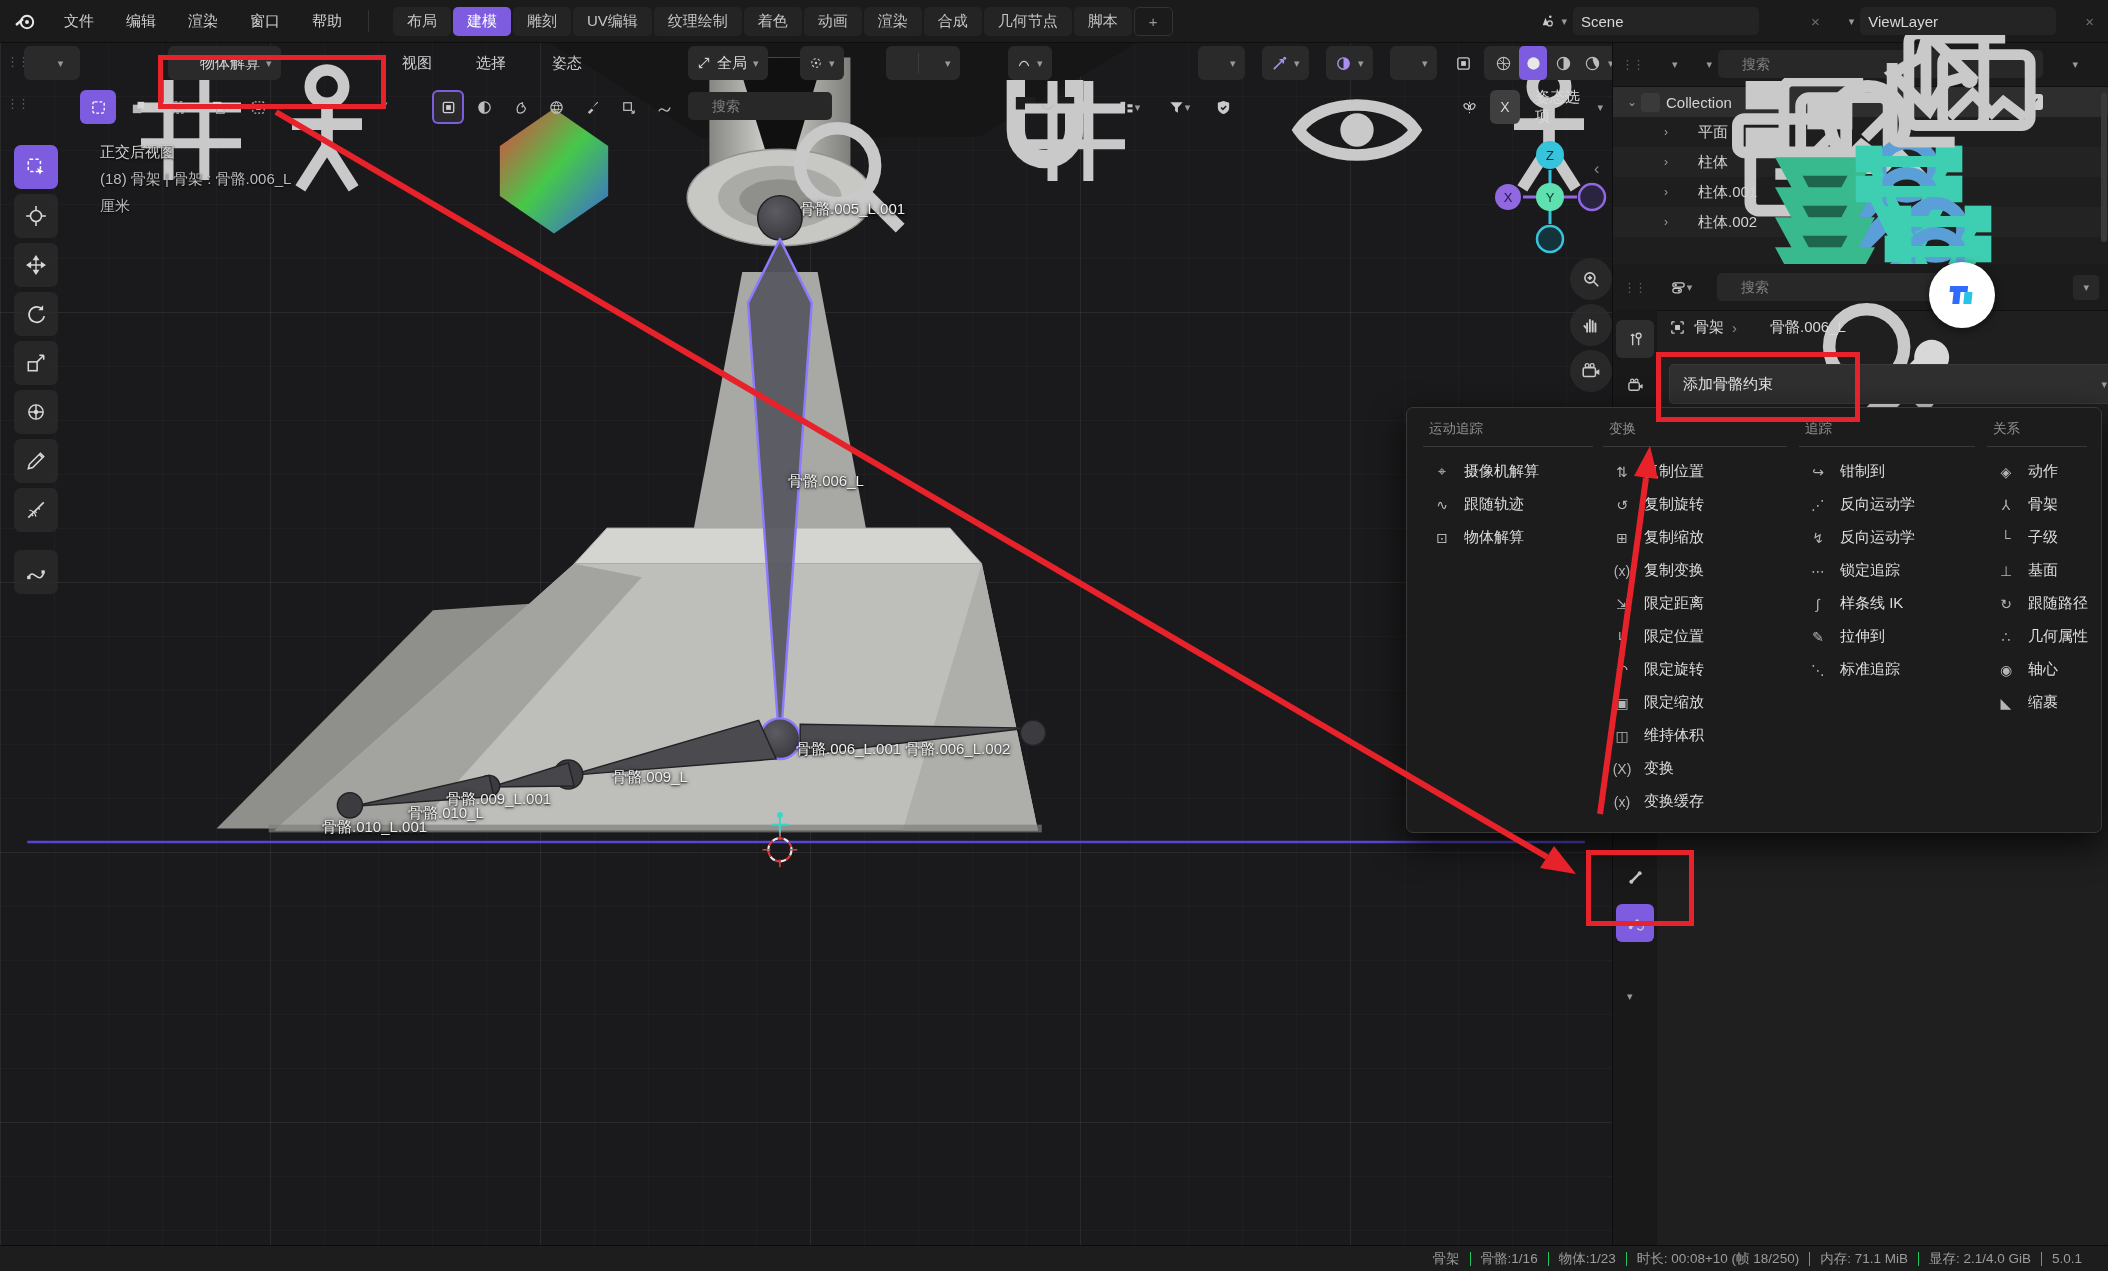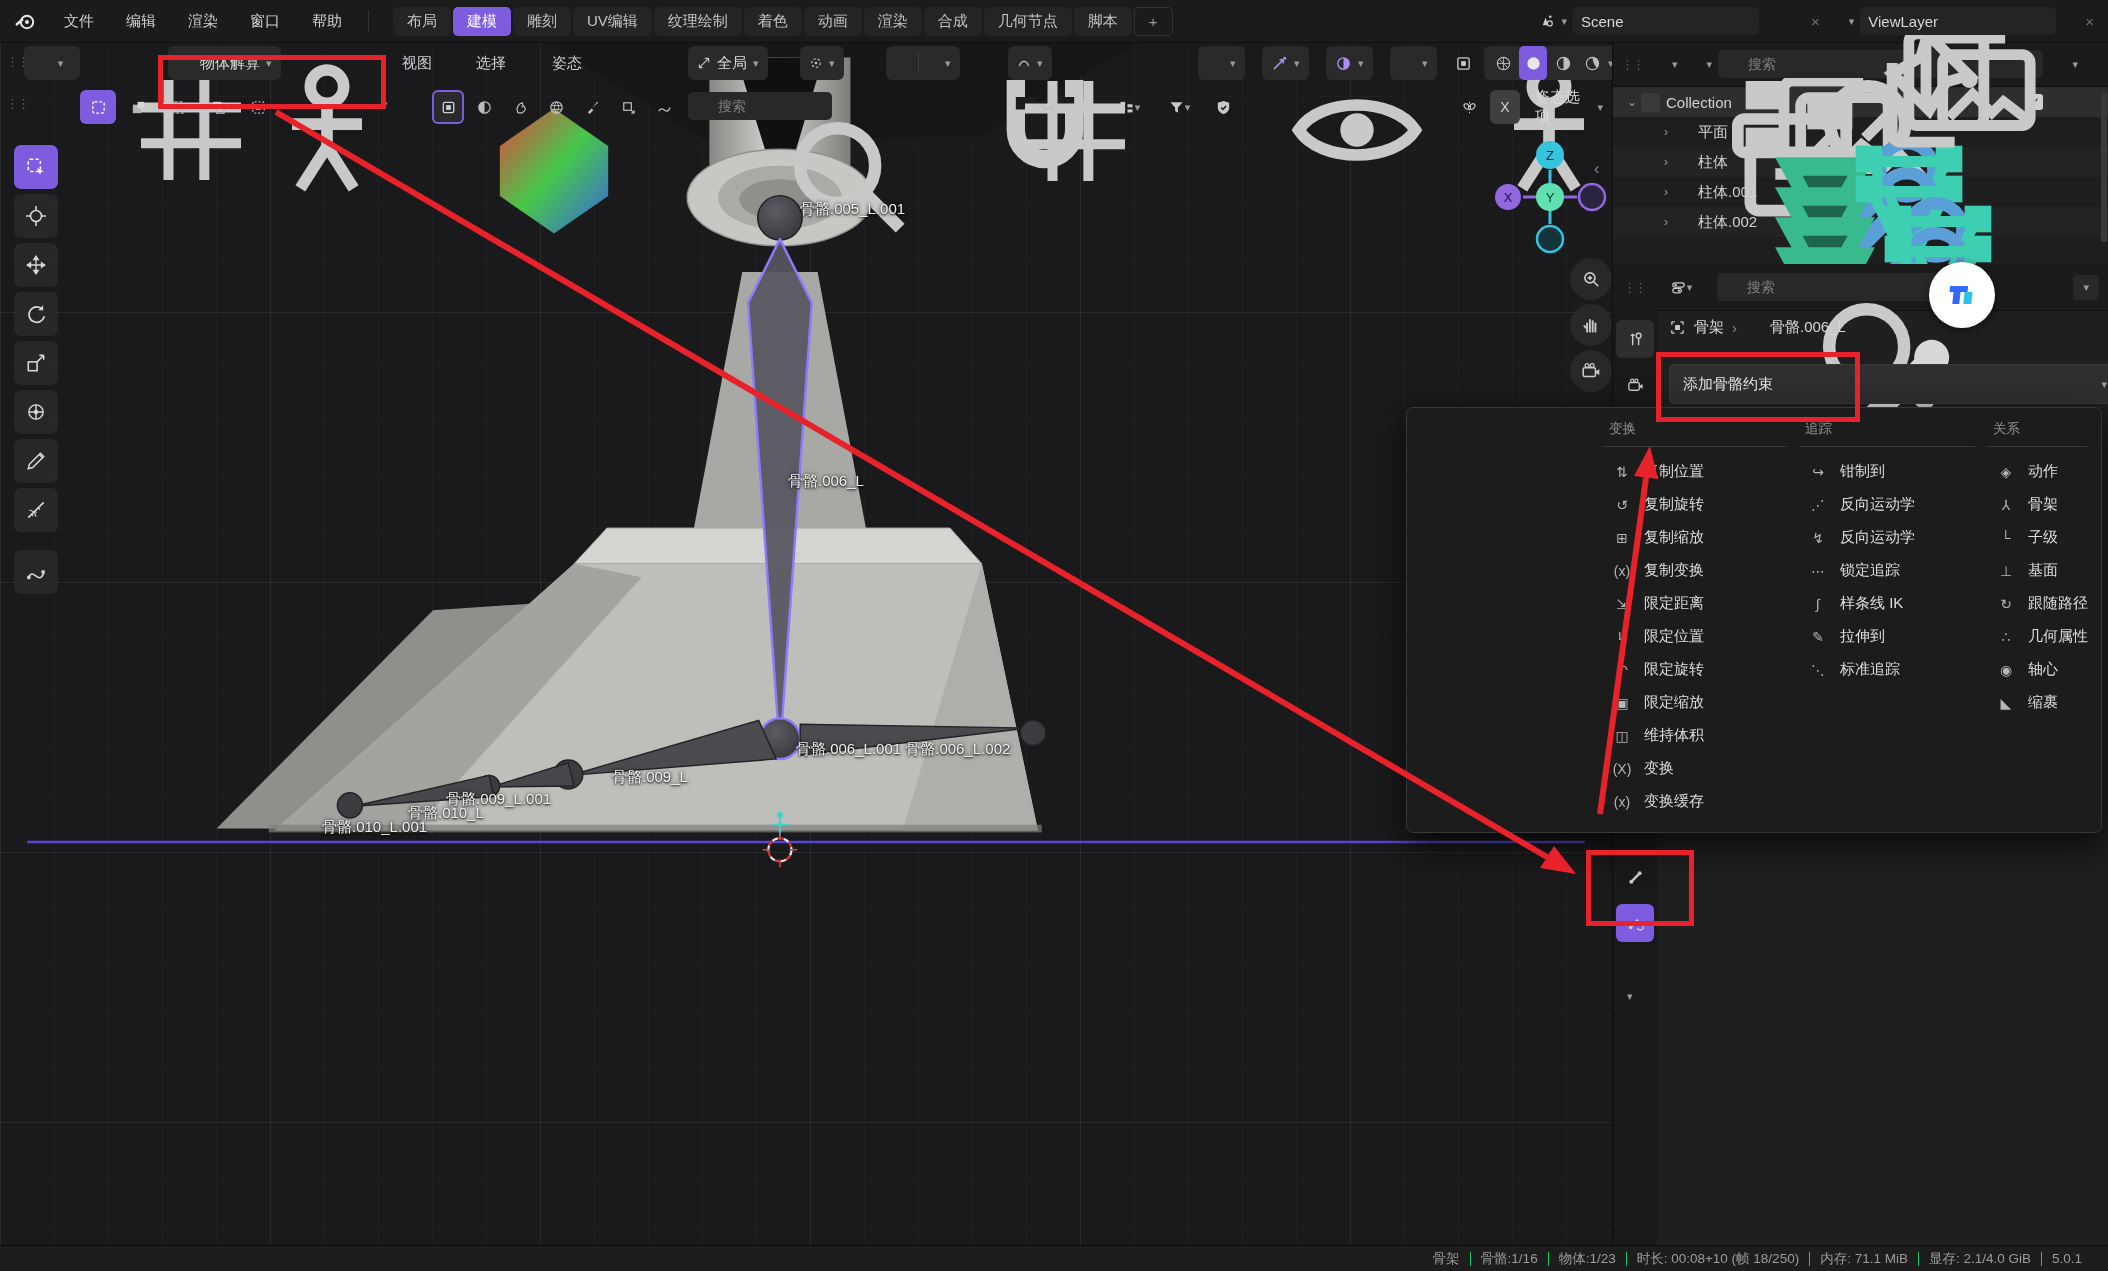--- a/index.html
+++ b/index.html
@@ -34,21 +34,21 @@
   .bonelabel{position:absolute;font-size:15px;color:#f0f0f0;text-shadow:0 1px 2px rgba(0,0,0,.9),0 0 4px rgba(0,0,0,.8);white-space:nowrap;z-index:5;}
   .lefttools{position:absolute;left:14px;top:103px;display:flex;flex-direction:column;gap:5px;z-index:6;}
   .tool{width:44px;height:44px;border-radius:7px;background:#2a2a2acc;display:flex;align-items:center;justify-content:center;}
   .tool.active{background:#7d5ce0;}
   .tool svg{width:22px;height:22px;}
   .navgizmo{position:absolute;left:1495px;top:98px;width:120px;height:120px;z-index:6;}
   .vbtn{position:absolute;width:42px;height:42px;border-radius:50%;background:#2b2b2bd9;display:flex;align-items:center;justify-content:center;z-index:6;}
   
   .outliner{position:absolute;left:1612px;top:42px;width:496px;height:222px;background:#1e1e1e;border-left:1px solid #0d0d0d;z-index:10;}
   .ol-header{height:44px;display:flex;align-items:center;gap:6px;padding:0 8px;background:#1b1b1b;border-bottom:1px solid #101010;}
-  .searchbox{display:flex;align-items:center;gap:6px;background:#282828;border-radius:5px;height:28px;padding:0 8px;flex:1;}
+  .searchbox{display:flex;align-items:center;gap:0;background:#282828;border-radius:5px;height:28px;padding:0 8px;flex:1;}
   .searchbox input{background:transparent;border:0;outline:0;color:#cfcfcf;font-size:14px;width:100%;font-family:inherit;}
   .searchbox input::placeholder{color:#7f7f7f;}
   .ol-row{height:30px;display:flex;align-items:center;font-size:15px;color:#d2d2d2;padding-right:8px;}
   .ol-row .name{margin:0 8px 0 6px;}
   .ol-right{margin-left:auto;display:flex;align-items:center;gap:12px;color:#bdbdbd;}
   .ol-chev{color:#9a9a9a;width:18px;text-align:center;font-size:12px;}
   .teal{color:#3ecfb2;}
   .green{color:#38b98e;}
   .blue{color:#5b9fd8;}
   .props{position:absolute;left:1612px;top:264px;width:496px;height:981px;background:#1f1f1f;border-left:1px solid #0d0d0d;z-index:10;}
@@ -554,20 +554,25 @@
         </svg>
       </div>
     <div class="ibtn" style="left:1490px;top:48px;width:30px;background:#3f3f3f">
         <span style="font-size:14px">X</span>
       </div>
     <div class="pill" style="left:1526px;top:48px;background:transparent">
       <span>姿态选项</span>
         <span class="chev">▾</span>
     </div>
 
+    <div class="vinfo">
+      <div>正交后视图</div>
+      <div class="sub">(18) 骨架 | 骨架 : 骨骼.006_L</div>
+      <div class="sub">厘米</div>
+    </div>
 
     <div class="lefttools">
       <div class="tool active">
           <svg viewBox="0 0 20 20">
             <rect x="3" y="3" width="11" height="11" rx="1.5" fill="none" stroke="#fff" stroke-width="1.4" stroke-dasharray="3 2"></rect>
             <path d="M11 11l6 3-2.4.8L13.6 17z" fill="#fff"></path>
           </svg>
         </div>
       <div class="tool">
           <svg viewBox="0 0 20 20">
@@ -839,20 +844,35 @@
             <use href="#s-pin"></use>
           </svg></span>
     </div>
     <div class="addbtn">
       <span>添加骨骼约束</span>
       <span class="chev">▾</span>
     </div>
   </div>
 
   <div class="cmenu">
+    <div class="cmcol" style="left:16px;width:170px">
+      <div class="cmtitle">运动追踪</div>
+      <div class="cmitem">
+          <span class="gi">⌖</span>
+          <span class="gl">摄像机解算</span>
+        </div>
+      <div class="cmitem">
+          <span class="gi">∿</span>
+          <span class="gl">跟随轨迹</span>
+        </div>
+      <div class="cmitem">
+          <span class="gi">⊡</span>
+          <span class="gl">物体解算</span>
+        </div>
+    </div>
     <div class="cmcol" style="left:196px;width:184px">
       <div class="cmtitle">变换</div>
       <div class="cmitem">
           <span class="gi">⇅</span>
           <span class="gl">复制位置</span>
         </div>
       <div class="cmitem">
           <span class="gi">↺</span>
           <span class="gl">复制旋转</span>
         </div>

